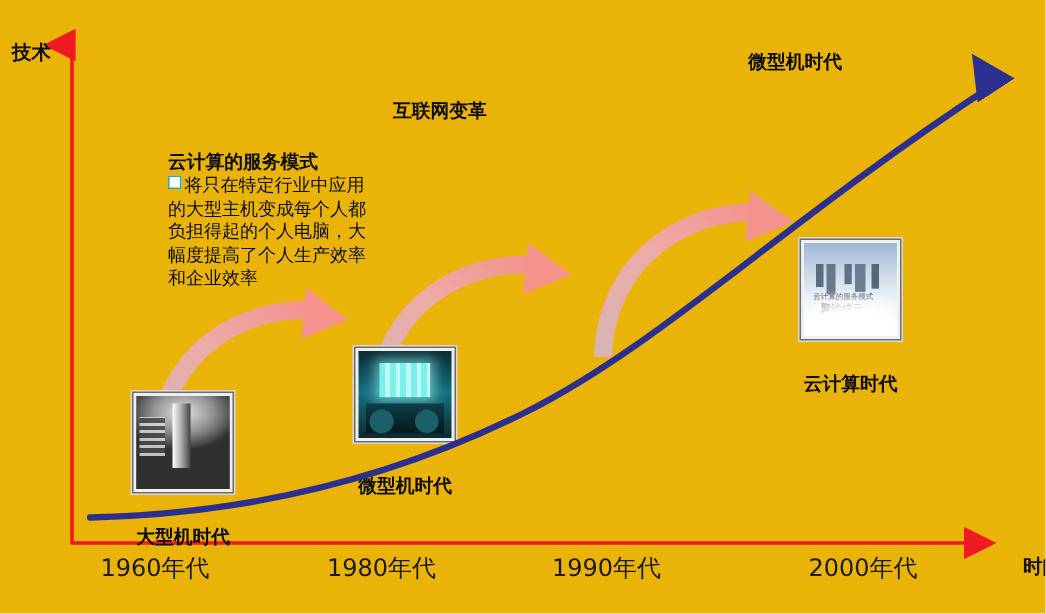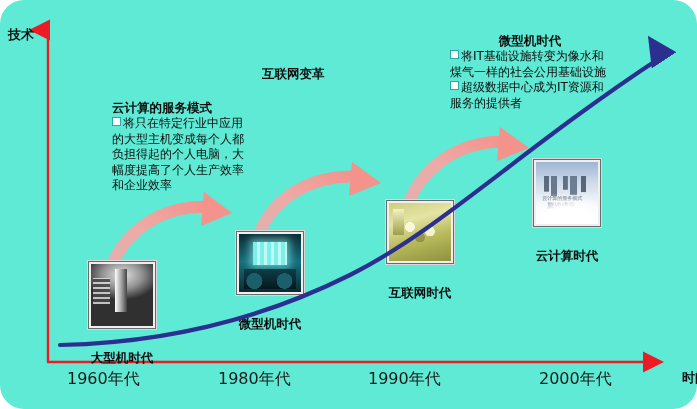--- a/index.html
+++ b/index.html
@@ -4,24 +4,23 @@
 <style>
   html, body {
     margin: 0;
     padding: 0;
     background: #ffffff;
   }
   #canvas {
     position: relative;
     width: 697px;
     height: 409px;
-    background: #5eead4;
+    background: #eab308;
     overflow: hidden;
     font-family: "DejaVu Sans", "Liberation Sans", sans-serif;
-    border-radius: 24px;
   }
   .axis-svg, .arrow-svg, .curve-svg {
     position: absolute;
     left: 0;
     top: 0;
     width: 697px;
     height: 409px;
     pointer-events: none;
   }
   .axis-label {
@@ -271,26 +270,20 @@
     <div class="era-label">大型机时代</div>
   </div>
 
   <div class="era" id="era-micro">
     <div class="era-frame">
       <div class="era-img pic-micro"></div>
     </div>
     <div class="era-label">微型机时代</div>
   </div>
 
-  <div class="era" id="era-internet">
-    <div class="era-frame">
-      <div class="era-img pic-internet"></div>
-    </div>
-    <div class="era-label">互联网时代</div>
-  </div>
 
   <div class="era" id="era-cloud">
     <div class="era-frame">
       <div class="era-img pic-cloud">
         <div class="pic-cloud-text">云计算的服务模式</div>
         <div class="pic-cloud-text" style="top:66%;left:18%;font-size:7px">聚沙成云</div>
       </div>
     </div>
     <div class="era-label">云计算时代</div>
   </div>
@@ -310,19 +303,15 @@
       <p class="bullet-para"><span class="bullet-sq"></span><span>将只在特定行业中应用的大型主机变成每个人都负担得起的个人电脑，大幅度提高了个人生产效率和企业效率</span></p>
     </div>
   </div>
 
   <div class="callout" id="callout-internet">
     <div class="callout-title">互联网变革</div>
   </div>
 
   <div class="callout" id="callout-cloud">
     <div class="callout-title">微型机时代</div>
-    <div class="callout-body">
-      <p class="bullet-para"><span class="bullet-sq"></span><span>将IT基础设施转变为像水和煤气一样的社会公用基础设施</span></p>
-      <p class="bullet-para"><span class="bullet-sq"></span><span>超级数据中心成为IT资源和服务的提供者</span></p>
-    </div>
   </div>
 
 </div>
 
 </body></html>

